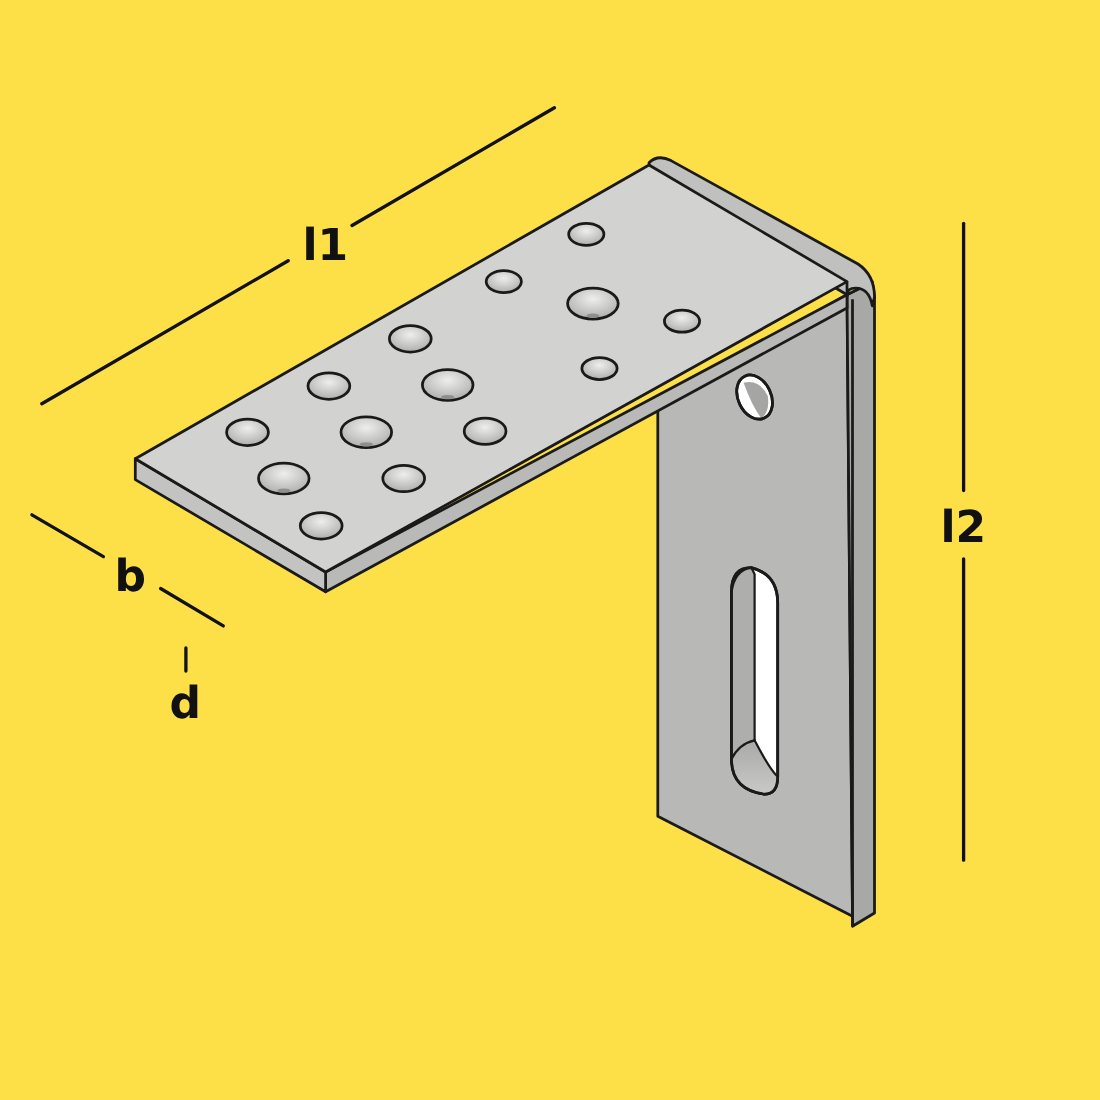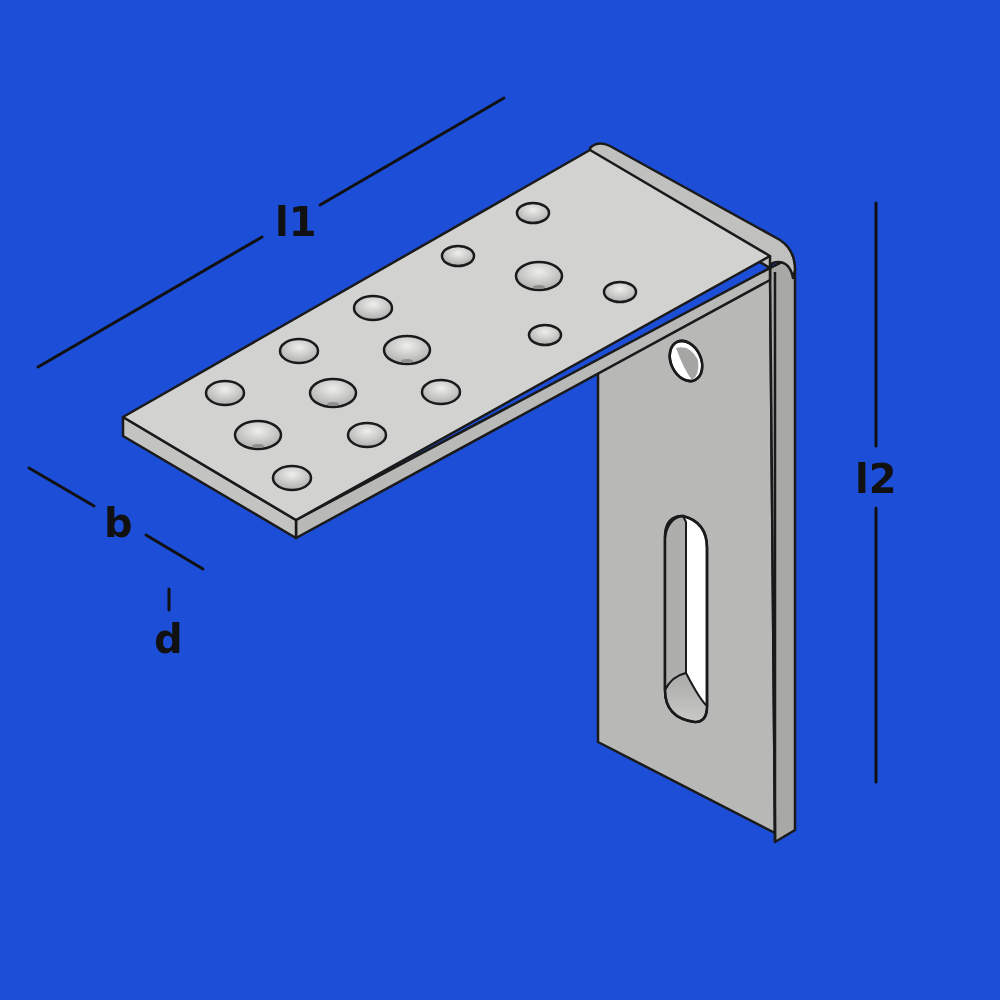--- a/index.html
+++ b/index.html
@@ -1,16 +1,16 @@
 <!DOCTYPE html>
 <html><head>
 <meta charset="utf-8">
 <style>
   html, body { margin: 0; padding: 0; background: #ffffff; }
-  .canvas { position: relative; width: 1000px; height: 1000px; background: #1d4ed8; overflow: hidden; }
+  .canvas { position: relative; width: 1000px; height: 1000px; background: #fde047; overflow: hidden; }
   svg { position: absolute; left: 0; top: 0; }
   .dim-label { font-family: "DejaVu Sans", sans-serif; font-weight: bold; font-size: 40px; fill: #111111; }
 </style>
 </head>
 <body>
 
 <div class="canvas">
   <svg width="1000" height="1000" viewBox="0 0 1000 1000">
     <defs>
       <radialGradient id="holeGrad" cx="0.5" cy="0.35" r="0.6">

